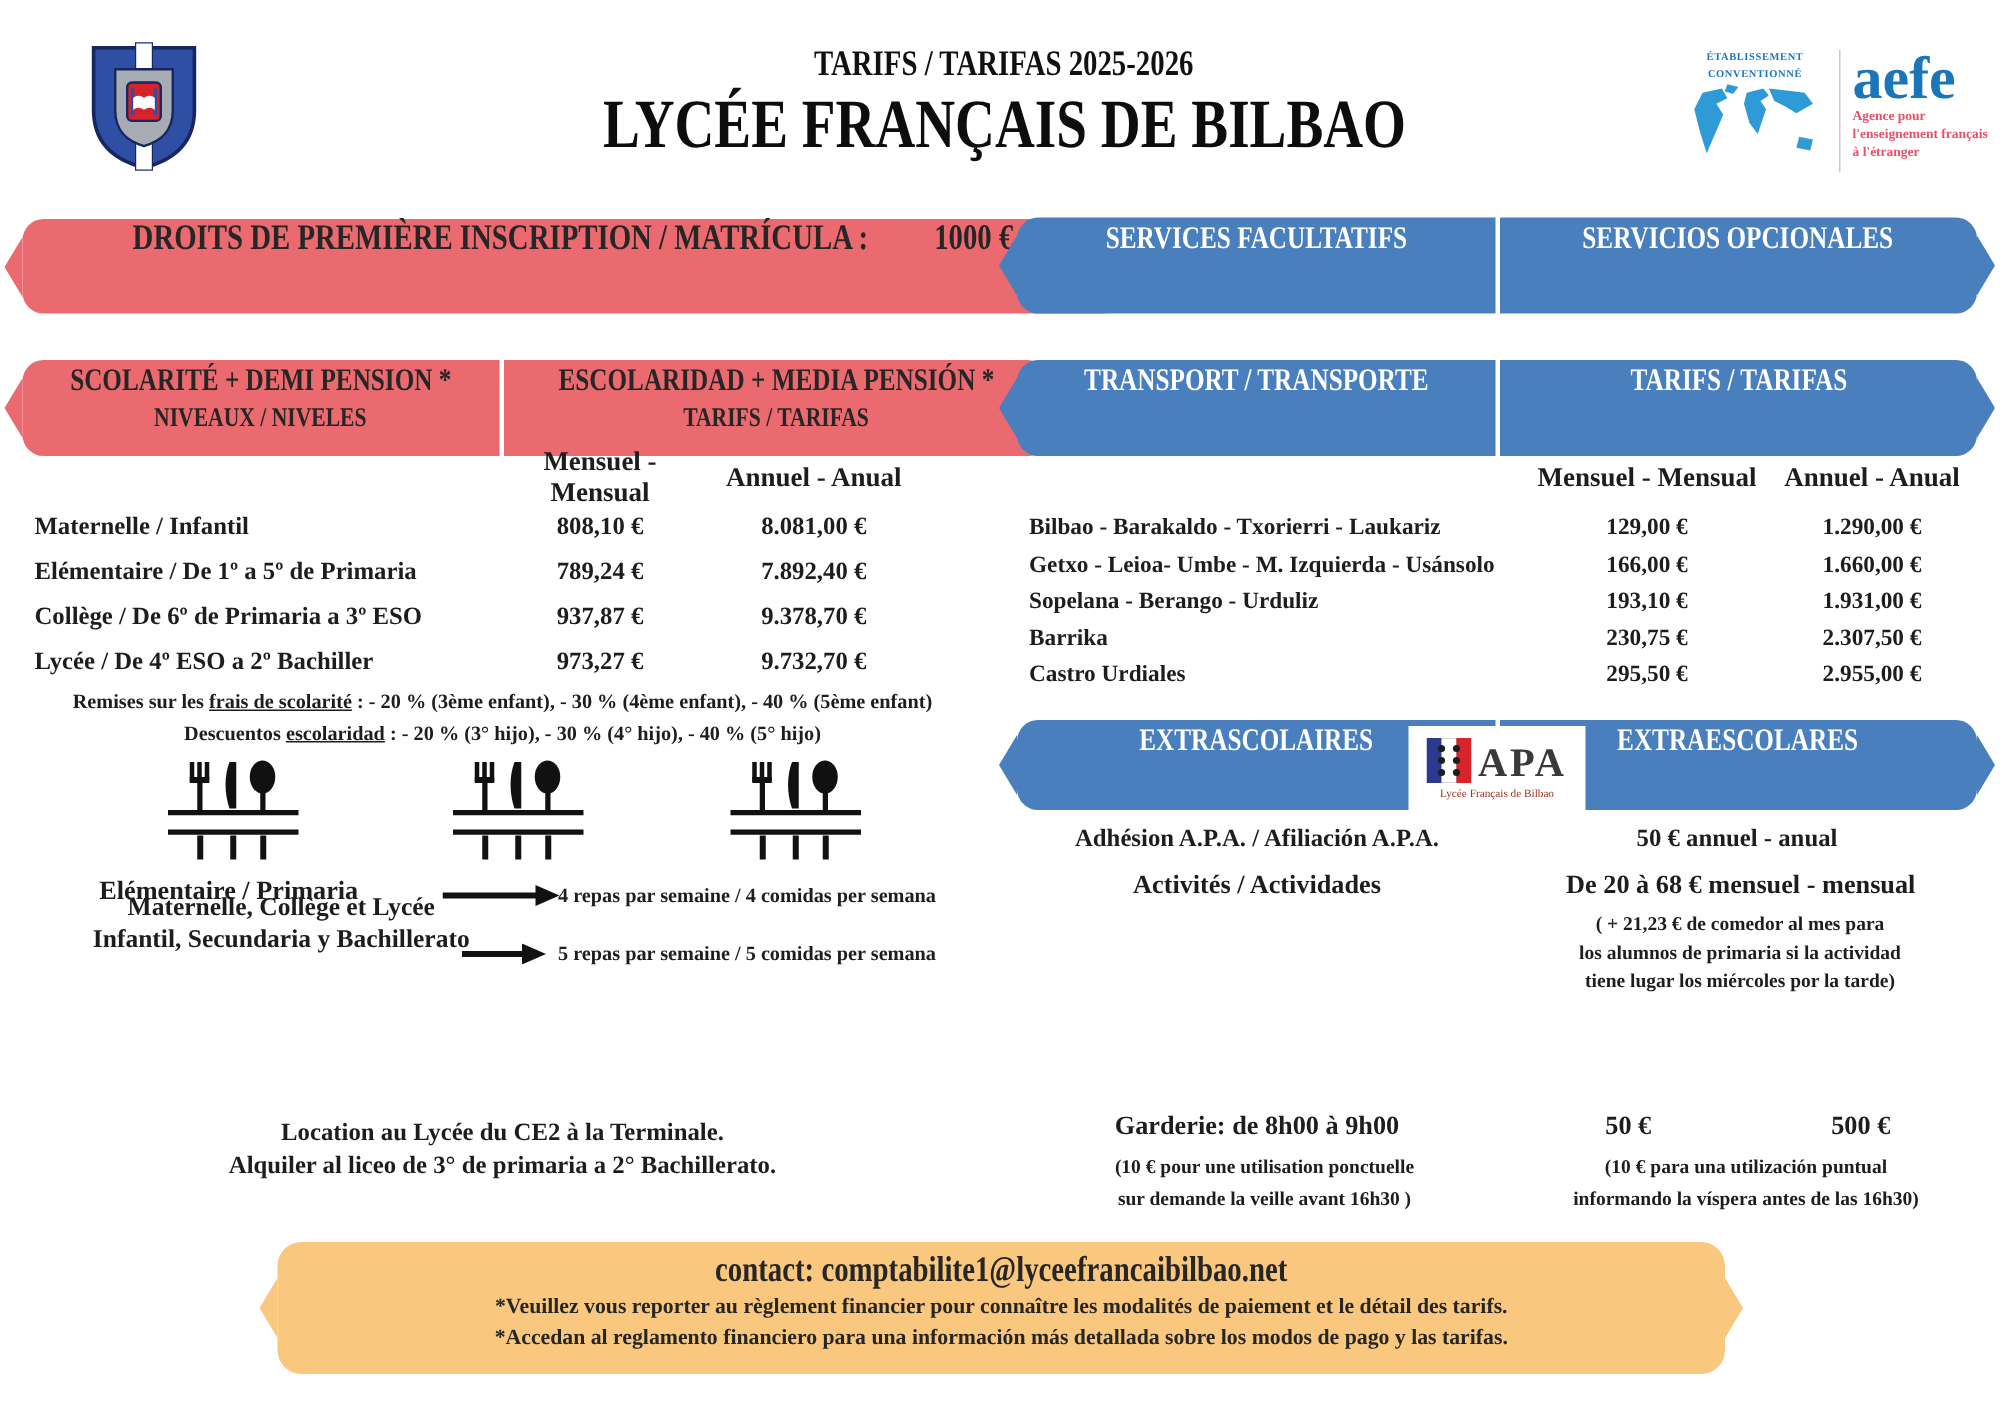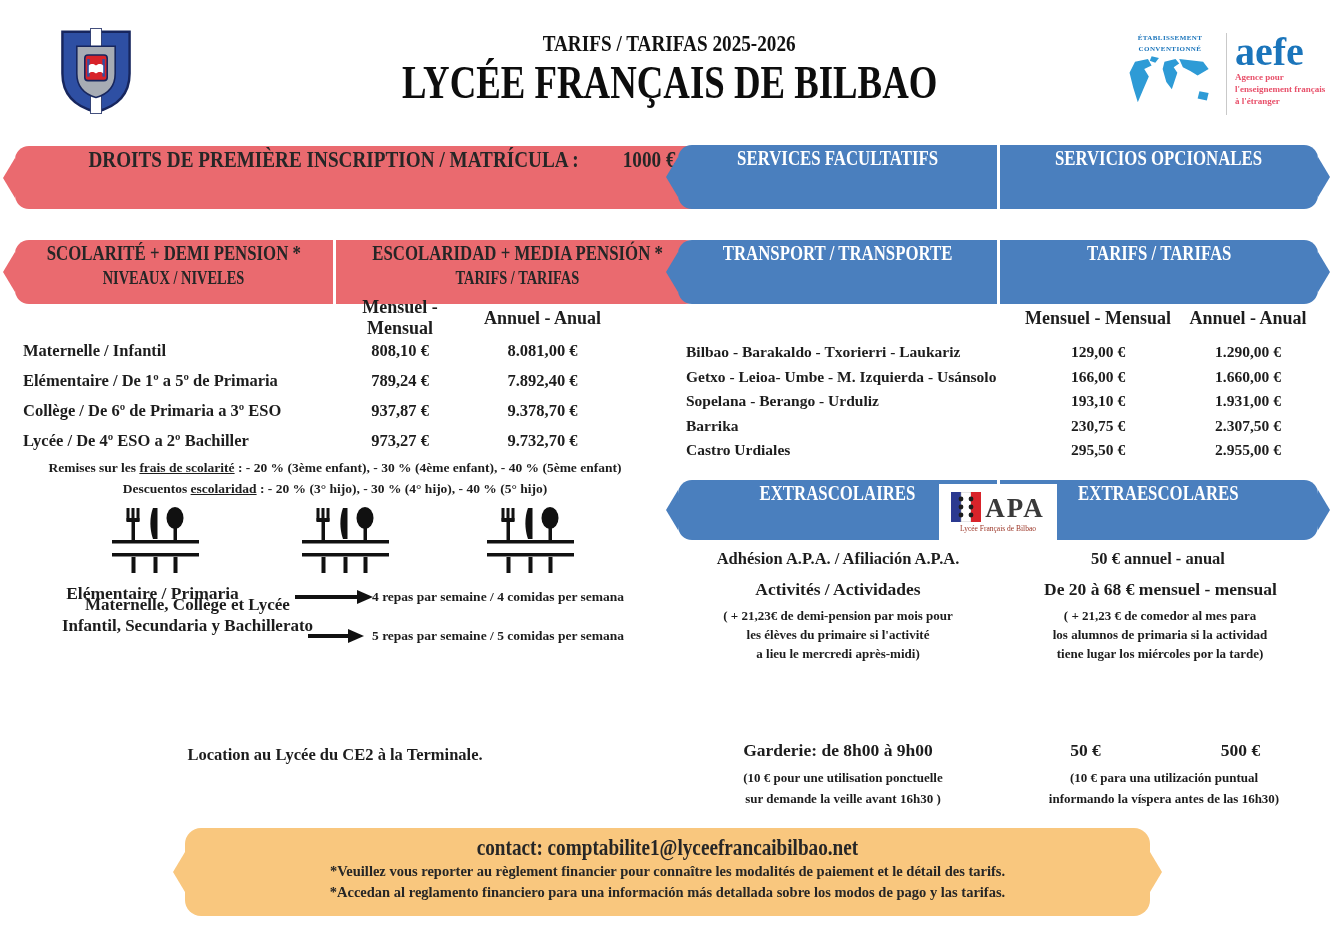--- a/index.html
+++ b/index.html
@@ -219,20 +219,21 @@
     <div>Infantil, Secundaria y Bachillerato</div>
   </div>
   <svg class="abs" style="left:308px;top:629px" width="56" height="14" viewBox="0 0 56 14">
     <line x1="0" y1="7" x2="42" y2="7" stroke="#111" stroke-width="4"></line>
       <polygon points="40,0 56,7 40,14" fill="#111"></polygon>
   </svg>
   <div class="abs ctr b" style="left:352px;top:628px;width:292px;font-size:13.5px">5 repas par semaine / 5 comidas per semana</div>
 
   <div class="abs ctr b" style="left:15px;top:744px;width:640px;font-size:16.5px;line-height:22px">
     <div>Location au Lycée du CE2 à la Terminale.</div>
+    <div>Alquiler al liceo de 3° de primaria a 2° Bachillerato.</div>
   </div>
 
   <div class="banner blue" style="left:678px;top:145px;width:640px;height:64px">
     <div class="half pl">
         <span class="sx bt1">SERVICES FACULTATIFS</span>
       </div>
     <div class="half pr">
         <span class="sx bt1">SERVICIOS OPCIONALES</span>
       </div>
   </div>
@@ -303,25 +304,20 @@
         <span class="apa-brand">APA</span>
       </div>
       <div class="apa-cap">Lycée Français de Bilbao</div>
     </div>
   </div>
 
   <div class="abs ctr b" style="left:678px;top:549px;width:320px;font-size:16.5px">Adhésion A.P.A. / Afiliación A.P.A.</div>
   <div class="abs ctr b" style="left:1008px;top:549px;width:300px;font-size:16.5px">50 € annuel - anual</div>
 
   <div class="abs ctr b" style="left:678px;top:579px;width:320px;font-size:17.5px">Activités / Actividades</div>
-  <div class="abs note-sm" style="left:673px;top:606px;width:330px">
-    <div>( + 21,23€  de demi-pension par mois pour</div>
-    <div>les élèves du primaire si l'activité</div>
-    <div>a lieu le mercredi après-midi)</div>
-  </div>
   <div class="abs ctr b" style="left:1008px;top:579px;width:305px;font-size:17.5px">De 20 à 68 €  mensuel - mensual</div>
   <div class="abs note-sm" style="left:1010px;top:606px;width:300px">
     <div>( + 21,23 € de comedor al mes para</div>
     <div>los alumnos de primaria si la actividad</div>
     <div>tiene lugar los miércoles por la tarde)</div>
   </div>
 
 
   <div class="abs ctr b" style="left:678px;top:740px;width:320px;font-size:17.5px">Garderie: de 8h00 à 9h00</div>
   <div class="abs note-sm" style="left:678px;top:768px;width:330px;line-height:20.5px">

